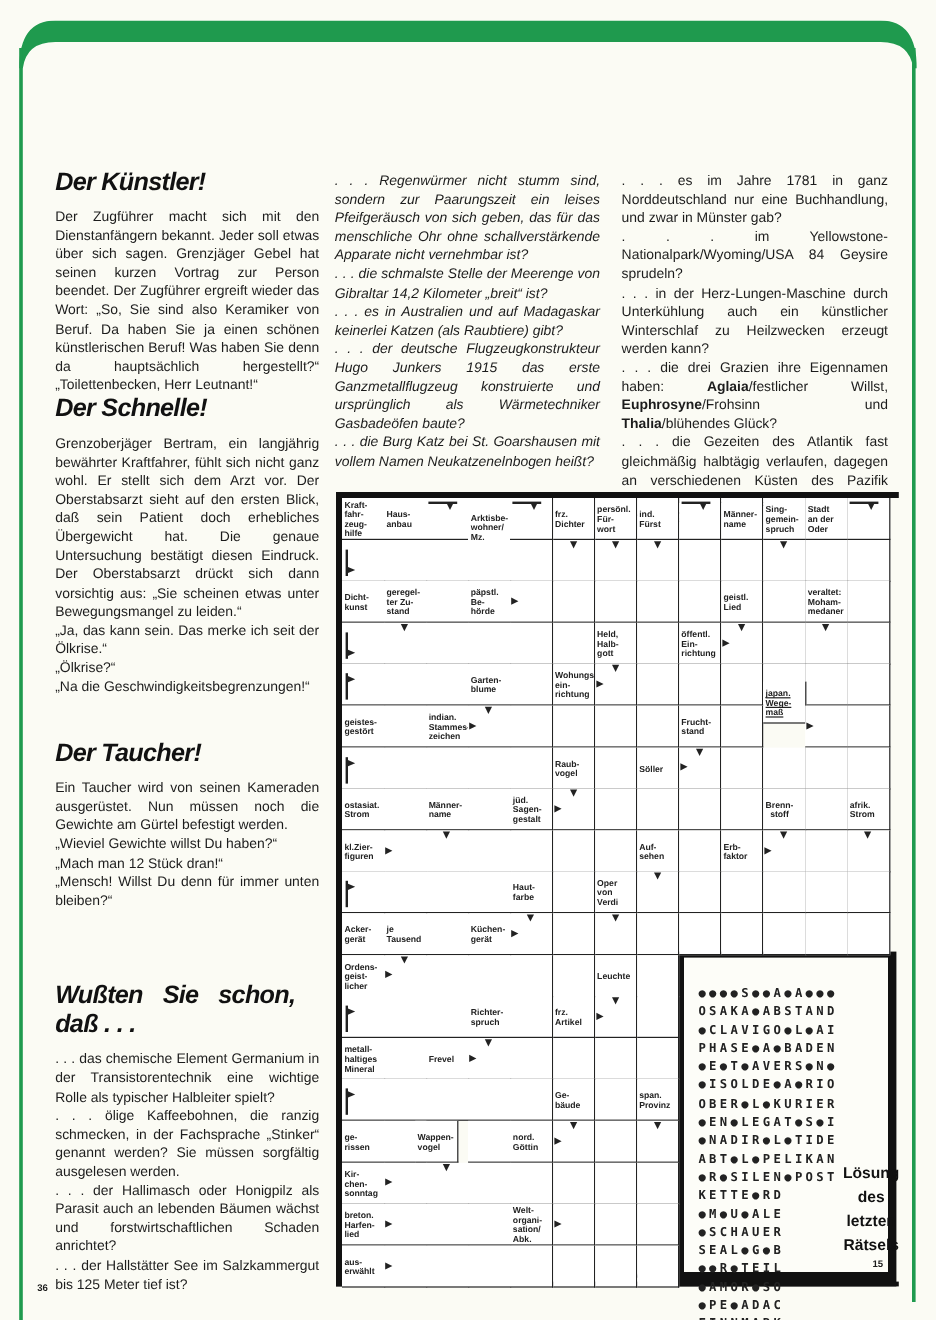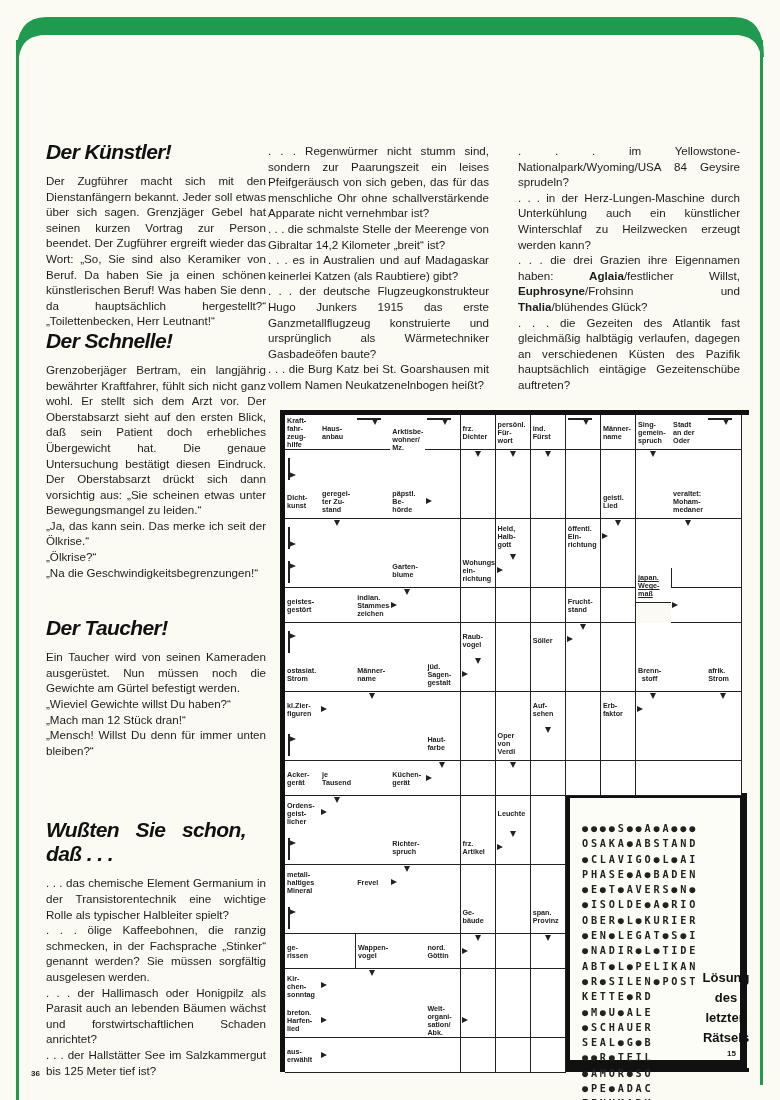--- a/index.html
+++ b/index.html
@@ -61,29 +61,30 @@
     <h2 class="h" style="width:200px;">Wußten Sie schon, daß . . .</h2>
     <p>. . . das chemische Element Germanium in der Transistorentechnik eine wichtige Rolle als typischer Halbleiter spielt?</p>
     <p>. . . ölige Kaffeebohnen, die ranzig schmecken, in der Fachsprache „Stinker“ genannt werden? Sie müssen sorgfältig ausgelesen werden.</p>
     <p>. . . der Hallimasch oder Honigpilz als Parasit auch an lebenden Bäumen wächst und forstwirtschaftlichen Schaden anrichtet?</p>
     <p>. . . der Hallstätter See im Salzkammergut bis 125 Meter tief ist?</p>
 
   </div>
 </div>
 <div class="page-num">36</div>
 
-<div class="col" style="left:268px;top:143px;width:221px;">
+<div class="col" style="left:279px;top:143px;width:221px;font-style:italic;">
   <p>. . . Regenwürmer nicht stumm sind, sondern zur Paarungszeit ein leises Pfeifgeräusch von sich geben, das für das menschliche Ohr ohne schallverstärkende Apparate nicht vernehmbar ist?</p>
   <p>. . . die schmalste Stelle der Meerenge von Gibraltar 14,2 Kilometer „breit“ ist?</p>
   <p>. . . es in Australien und auf Madagaskar keinerlei Katzen (als Raubtiere) gibt?</p>
   <p>. . . der deutsche Flugzeugkonstrukteur Hugo Junkers 1915 das erste Ganzmetallflugzeug konstruierte und ursprünglich als Wärmetechniker Gasbadeöfen baute?</p>
   <p>. . . die Burg Katz bei St. Goarshausen mit vollem Namen Neukatzenelnbogen heißt?</p>
 </div>
 
 <div class="col" style="left:518px;top:143px;width:222px;">
+  <p>. . . es im Jahre 1781 in ganz Norddeutschland nur eine Buchhandlung, und zwar in Münster gab?</p>
   <p>. . . im Yellowstone-Nationalpark/Wyoming/USA 84 Geysire sprudeln?</p>
   <p>. . . in der Herz-Lungen-Maschine durch Unterkühlung auch ein künstlicher Winterschlaf zu Heilzwecken erzeugt werden kann?</p>
   <p><span>. . . die drei Grazien ihre Eigennamen haben: </span><b>Aglaia</b><span>/festlicher Willst, </span><b>Euphrosyne</b><span>/Frohsinn und </span><b>Thalia</b><span>/blühendes Glück?</span></p>
   <p>. . . die Gezeiten des Atlantik fast gleichmäßig halbtägig verlaufen, dagegen an verschiedenen Küsten des Pazifik hauptsächlich eintägige Gezeitenschübe auftreten?</p>
 </div>
 
 <div class="grid-border"></div>
 <div id="grid"></div>
 
 <div class="solution">
@@ -331,21 +332,21 @@
 <div class="cell" style="left: 390.3px; top: 899.4px; width: 35.6px; height: 35.1px;"></div>
 <div class="cell" style="left: 425.4px; top: 899.4px; width: 35.6px; height: 35.1px;"></div>
 <div class="cell clue" style="left: 460.5px; top: 899.4px; width: 35.6px; height: 35.1px;"><span>Ge-
 bäude</span></div>
 <div class="cell" style="left: 495.6px; top: 899.4px; width: 35.6px; height: 35.1px;"></div>
 <div class="cell clue" style="left: 530.7px; top: 899.4px; width: 35.6px; height: 35.1px;"><span>span.
 Provinz</span></div>
 <div class="cell clue" style="left: 285px; top: 934px; width: 35.6px; height: 35.1px;"><span>ge-
 rissen</span></div>
 <div class="cell" style="left: 320.1px; top: 934px; width: 35.6px; height: 35.1px;"></div>
-<div class="cell clue" style="left: 356px; top: 934px; width: 35.6px; height: 35.1px;"><span>Wappen-
+<div class="cell clue" style="left: 346px; top: 934px; width: 35.6px; height: 35.1px;"><span>Wappen-
 vogel</span></div>
 <div class="cell" style="left: 390.3px; top: 934px; width: 35.6px; height: 35.1px;"></div>
 <div class="cell clue" style="left: 425.4px; top: 934px; width: 35.6px; height: 35.1px;"><span>nord.
 Göttin</span></div>
 <div class="cell" style="left: 460.5px; top: 934px; width: 35.6px; height: 35.1px;"></div>
 <div class="cell" style="left: 495.6px; top: 934px; width: 35.6px; height: 35.1px;"></div>
 <div class="cell" style="left: 530.7px; top: 934px; width: 35.6px; height: 35.1px;"></div>
 <div class="cell clue" style="left: 285px; top: 968.6px; width: 35.6px; height: 35.1px;"><span>Kir-
 chen-
 sonntag</span></div>

